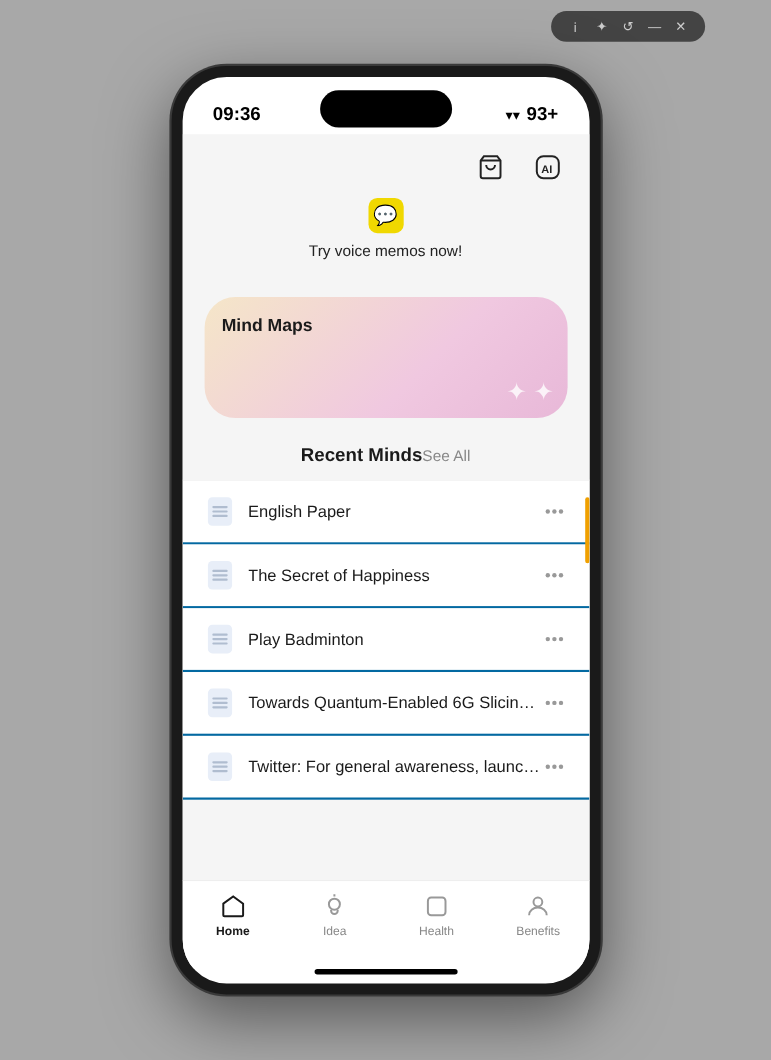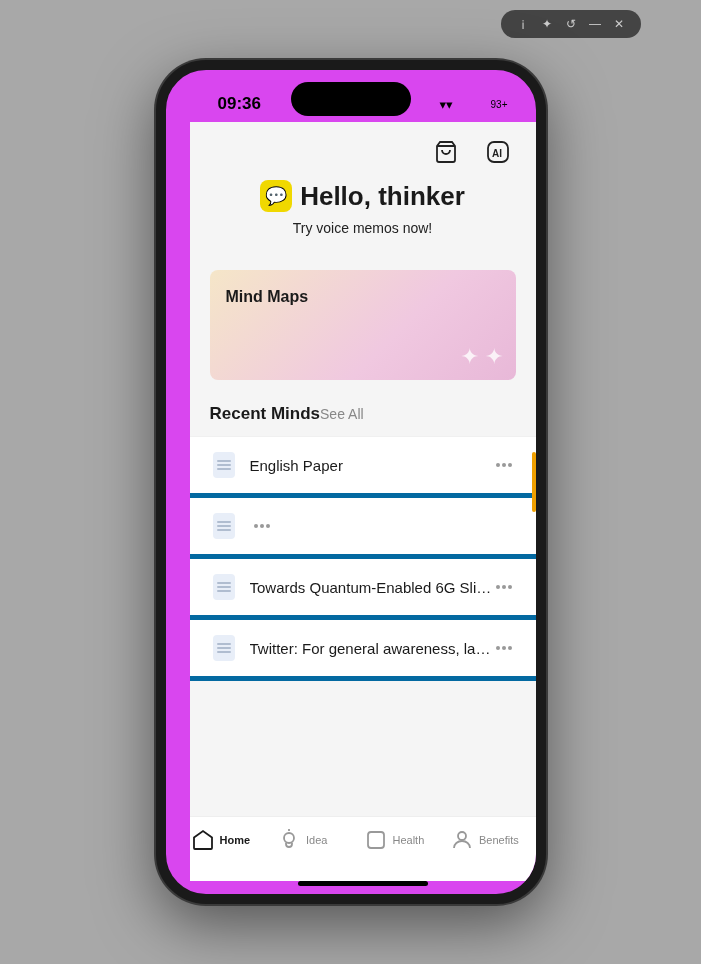--- a/index.html
+++ b/index.html
@@ -38,29 +38,28 @@
       color: #ccc;
       font-size: 12px;
       display: flex;
       align-items: center;
       justify-content: center;
     }
     
     .phone {
       width: 390px;
       height: 844px;
-      background: #d946ef;
+      background: #ffffff;
       border-radius: 50px;
       border: 10px solid #1a1a1a;
       overflow: hidden;
       position: relative;
       box-shadow: 0 0 0 2px #3a3a3a, 0 20px 60px rgba(0,0,0,0.5);
       display: flex;
       flex-direction: column;
-      padding-left: 24px;
     }
     
     .dynamic-island {
       position: absolute;
       top: 12px;
       left: 50%;
       transform: translateX(-50%);
       width: 120px;
       height: 34px;
       background: #000;
@@ -84,24 +83,23 @@
     .status-icons {
       display: flex;
       align-items: center;
       gap: 6px;
     }
     .wifi-icon, .battery-icon {
       font-size: 13px;
       color: #000;
     }
     .battery-text {
-      font-size: 10px;
-      font-weight: 400;
+      font-size: 17px;
+      font-weight: 700;
       color: #000;
-      margin-left: 32px;
     }
     
     .screen {
       flex: 1;
       overflow-y: auto;
       overflow-x: hidden;
       background: #f5f5f5;
       display: flex;
       flex-direction: column;
       scrollbar-width: none;
@@ -157,21 +155,21 @@
       margin-bottom: 4px;
     }
     
     .cards-row {
       display: flex;
       gap: 14px;
       padding: 10px 20px 20px 20px;
     }
     .card {
       flex: 1;
-      border-radius: 8px;
+      border-radius: 28px;
       padding: 18px 16px 16px;
       min-height: 110px;
       position: relative;
       overflow: hidden;
       cursor: pointer;
     }
     .card-mind-maps {
       background: linear-gradient(135deg, #f5e6c8 0%, #f0c8e0 60%, #e8b8d8 100%);
     }
     .card-idea-memos {
@@ -200,41 +198,41 @@
       color: #fff;
       opacity: 0.8;
     }
     .bulb-decoration {
       font-size: 28px;
       opacity: 0.6;
     }
     
     .section-header {
       display: flex;
-      justify-content: flex-start;
+      justify-content: center;
       align-items: center;
       padding: 4px 20px 12px 20px;
     }
     .section-title {
       font-size: 17px;
       font-weight: 700;
       color: #1a1a1a;
     }
     .see-all {
       font-size: 14px;
       color: #888;
       cursor: pointer;
     }
     
     .list-item {
       display: flex;
       align-items: center;
       padding: 14px 20px;
       background: #fff;
-      border-bottom: 5px solid #0369a1;
+      border-bottom: 2px solid #0369a1;
       cursor: pointer;
     }
     .list-item:first-child {
       border-top: 1px solid #f0f0f0;
     }
     .list-icon {
       width: 28px;
       height: 28px;
       margin-right: 12px;
       flex-shrink: 0;
@@ -285,20 +283,21 @@
       display: flex;
       justify-content: space-around;
       align-items: center;
       padding: 10px 0 28px;
       background: #fff;
       border-top: 1px solid #eee;
       flex-shrink: 0;
     }
     .nav-item {
       display: flex;
+      flex-direction: column;
       align-items: center;
       gap: 4px;
       cursor: pointer;
       flex: 1;
     }
     .nav-icon {
       width: 26px;
       height: 26px;
       display: flex;
       align-items: center;
@@ -373,21 +372,20 @@
           <svg width="26" height="26" viewBox="0 0 26 26" fill="none" stroke="#222" stroke-width="1.8">
             <rect x="3" y="3" width="20" height="20" rx="6"></rect>
             <text x="7" y="18" font-size="10" fill="#222" stroke="none" font-weight="700" font-family="sans-serif">AI</text>
           </svg>
         </div>
       </div>
 
       <div class="hero">
         <div class="hello-badge">
           <div class="hello-icon">💬</div>
-          <span class="hello-text">Hello, thinker</span>
         </div>
         <span class="hero-subtitle">Try voice memos now!</span>
       </div>
 
       <div class="cards-row">
         <div class="card card-mind-maps">
           <div class="card-title">Mind Maps</div>
           <div class="card-decoration stars-decoration">✦ ✦</div>
         </div>
       </div>
@@ -414,20 +412,36 @@
           </div>
         </div>
         <div class="list-item">
           <div class="list-icon">
             <div class="doc-icon">
                 <div class="doc-line"></div>
                 <div class="doc-line"></div>
                 <div class="doc-line"></div>
               </div>
           </div>
+          <span class="list-title">The Secret of Happiness</span>
+          <div class="more-btn">
+            <div class="dot"></div>
+              <div class="dot"></div>
+              <div class="dot"></div>
+          </div>
+        </div>
+        <div class="list-item">
+          <div class="list-icon">
+            <div class="doc-icon">
+                <div class="doc-line"></div>
+                <div class="doc-line"></div>
+                <div class="doc-line"></div>
+              </div>
+          </div>
+          <span class="list-title">Play Badminton</span>
           <div class="more-btn">
             <div class="dot"></div>
               <div class="dot"></div>
               <div class="dot"></div>
           </div>
         </div>
         <div class="list-item">
           <div class="list-icon">
             <div class="doc-icon">
                 <div class="doc-line"></div>

